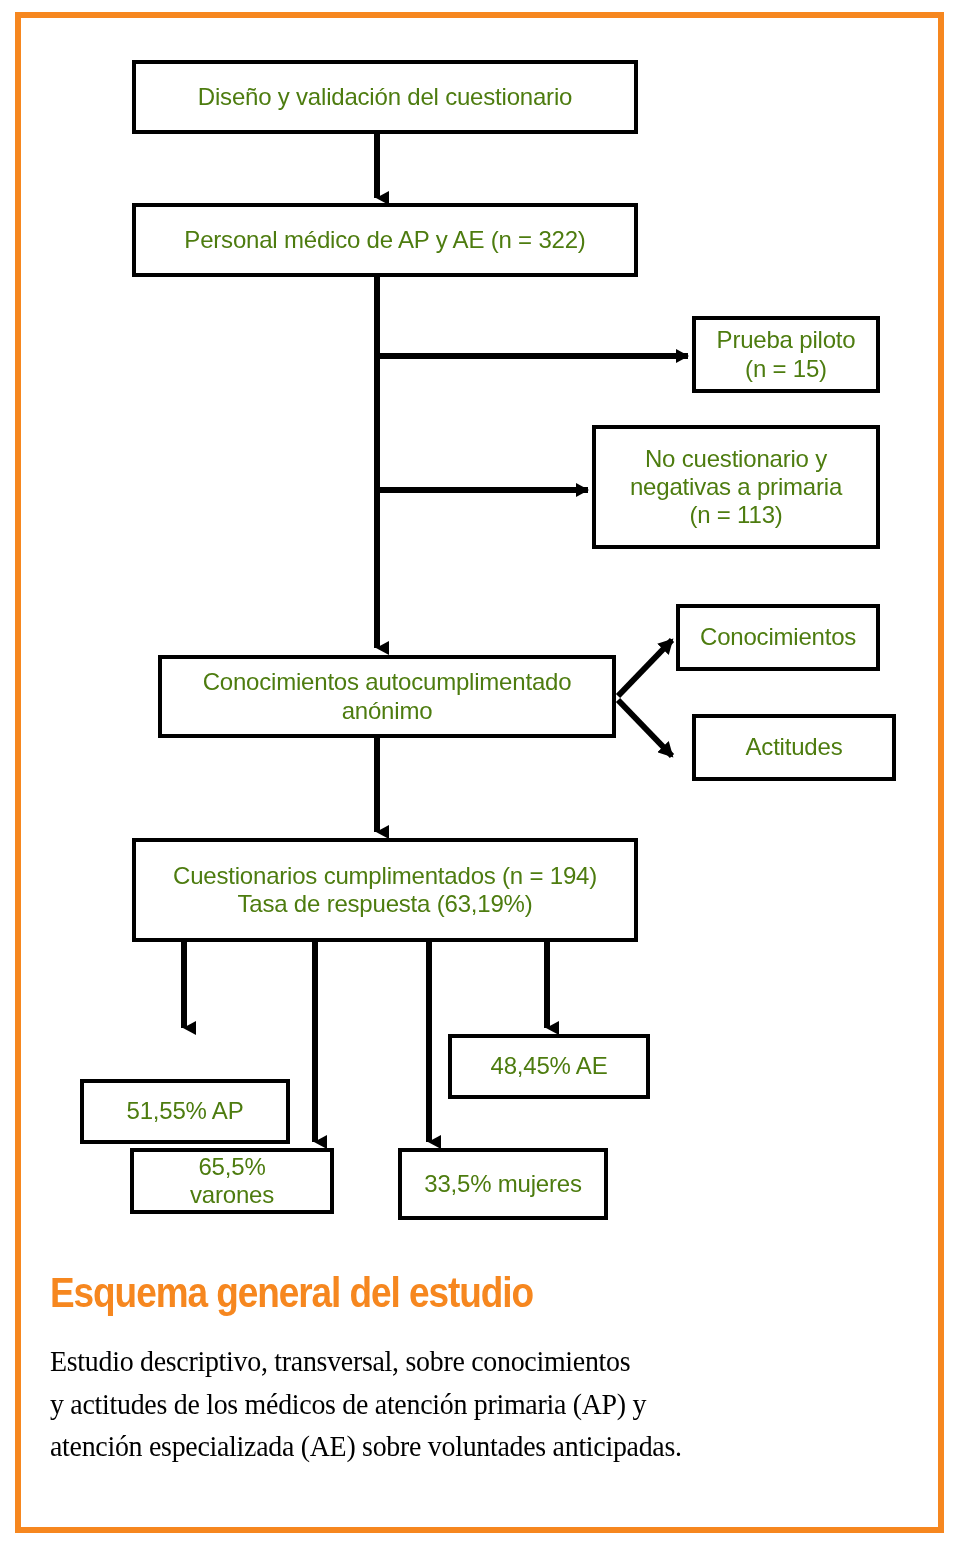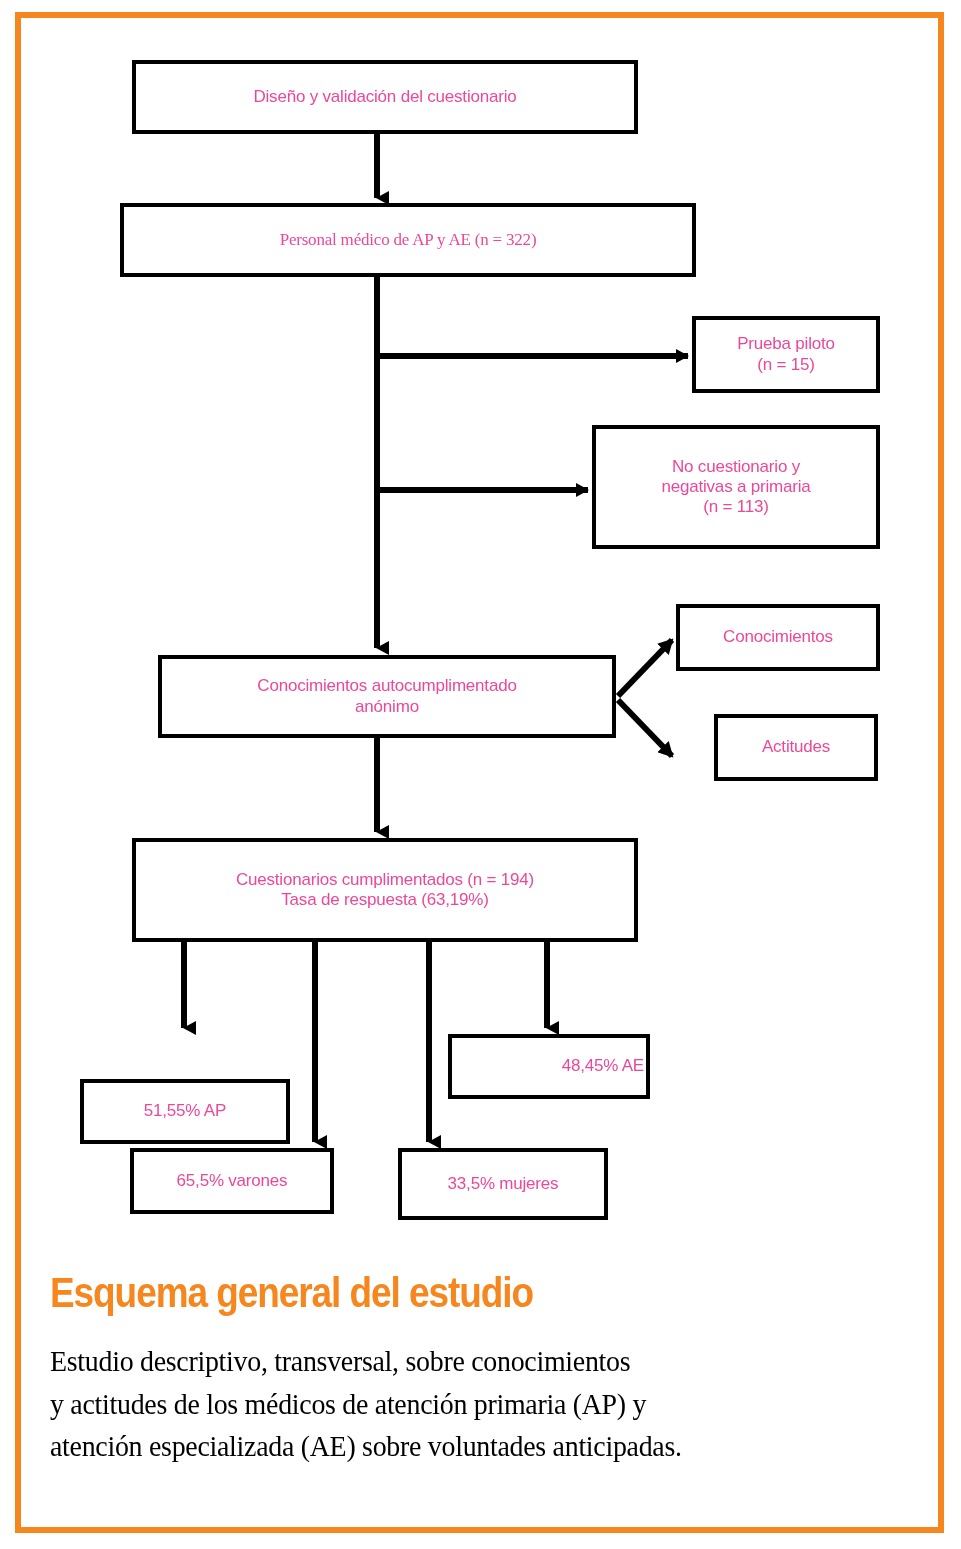--- a/index.html
+++ b/index.html
@@ -37,41 +37,41 @@
   
   .node {
     position: absolute;
     box-sizing: border-box;
     border: 4px solid #000000;
     background: #ffffff;
     display: flex;
     align-items: center;
     justify-content: center;
     text-align: center;
-    color: #ec4899;
+    color: #4d7c0f;
     font-family: "Liberation Sans", sans-serif;
-    font-size: 17px;
+    font-size: 24px;
     line-height: 1.18;
     letter-spacing: -0.2px;
-    padding: 0 2px;
+    padding: 0 20px;
   }
   .node .lines { width: 100%; }
   .node .lines > span { display: block; }
 
   
   #node-design      { left: 132px; top: 60px;  width: 506px; height: 74px; }
-  #node-staff       { left: 120px; top: 203px; width: 576px; height: 74px; font-family: Liberation Serif, serif; }
+  #node-staff       { left: 132px; top: 203px; width: 506px; height: 74px; }
   #node-pilot       { left: 692px; top: 316px; width: 188px; height: 77px; }
   #node-nonlocated  { left: 592px; top: 425px; width: 288px; height: 124px; }
   #node-survey      { left: 158px; top: 655px; width: 458px; height: 83px; }
   #node-knowledge   { left: 676px; top: 604px; width: 204px; height: 67px; }
-  #node-attitudes   { left: 714px; top: 714px; width: 164px; height: 67px; }
+  #node-attitudes   { left: 692px; top: 714px; width: 204px; height: 67px; }
   #node-completed   { left: 132px; top: 838px; width: 506px; height: 104px; }
   #node-ap          { left: 80px;  top: 1034px; width: 210px; height: 65px; margin-top: 45px; }
-  #node-ae          { left: 448px; top: 1034px; width: 202px; height: 65px; text-align: right; }
+  #node-ae          { left: 448px; top: 1034px; width: 202px; height: 65px; }
   #node-men         { left: 130px; top: 1148px; width: 204px; height: 66px; }
   #node-women       { left: 398px; top: 1148px; width: 210px; height: 72px; }
 
   
   #caption {
     position: absolute;
     left: 50px;
     top: 1272px;
     width: 860px;
   }

